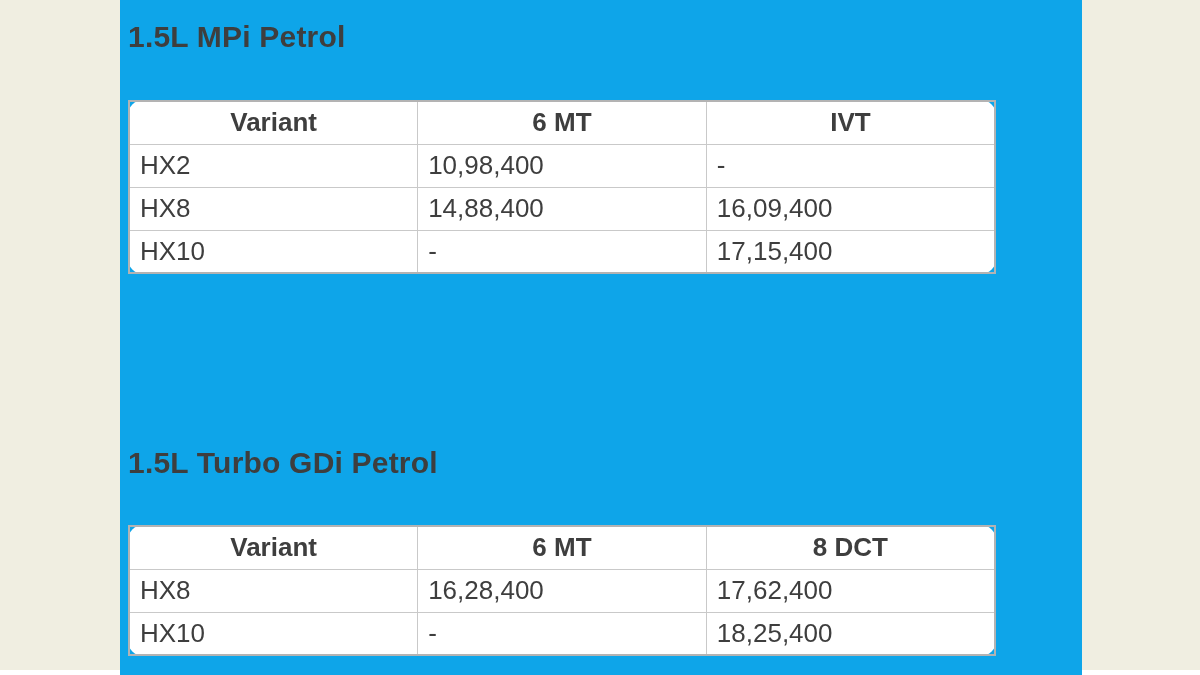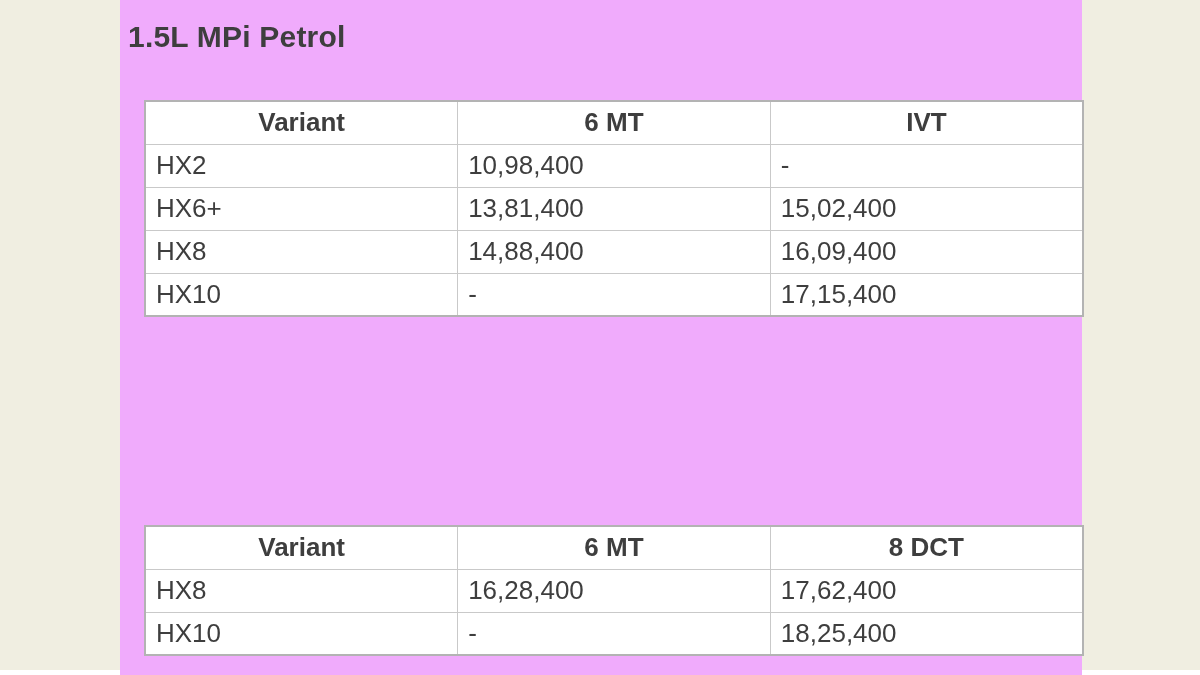--- a/index.html
+++ b/index.html
@@ -19,40 +19,41 @@
     top: 0;
     height: 670px;
     background: #f0eee1;
   }
   .side-panel.left  { left: 0; width: 120px; }
   .side-panel.right { left: 1082px; width: 118px; }
   .content {
     position: absolute;
     left: 120px; top: 0;
     width: 962px; height: 675px;
-    background: #f0abfc;
+    background: #0ea5e9;
   }
   .section-title {
     position: absolute;
     left: 8px;
     font-size: 30px;
     font-weight: bold;
     color: #3e3e3e;
     letter-spacing: 0.2px;
     white-space: nowrap;
   }
   #title-1 { top: 20px; }
   #title-2 { top: 446px; }
   table.price-table {
     position: absolute;
-    left: 24px;
-    width: 940px;
+    left: 8px;
+    width: 868px;
     border-collapse: collapse;
     table-layout: fixed;
     background: #ffffff;
+    border-radius: 15px;
   }
   #table-1 { top: 100px; }
   #table-2 { top: 525px; }
   .price-table th, .price-table td {
     border: 1px solid #c9c9c9;
     height: 43px;
     font-size: 26px;
     color: #3e3e3e;
     overflow: hidden;
     white-space: nowrap;
@@ -89,37 +90,33 @@
           <th>IVT</th>
         </tr>
       </thead>
       <tbody>
         <tr>
           <td>HX2</td>
           <td>10,98,400</td>
           <td>-</td>
         </tr>
         <tr>
-          <td>HX6+</td>
-          <td>13,81,400</td>
-          <td>15,02,400</td>
-        </tr>
-        <tr>
           <td>HX8</td>
           <td>14,88,400</td>
           <td>16,09,400</td>
         </tr>
         <tr>
           <td>HX10</td>
           <td>-</td>
           <td>17,15,400</td>
         </tr>
       </tbody>
     </table>
 
+    <h2 class="section-title" id="title-2">1.5L Turbo GDi Petrol</h2>
 
     <table class="price-table" id="table-2">
       <thead>
         <tr>
           <th>Variant</th>
           <th>6 MT</th>
           <th>8 DCT</th>
         </tr>
       </thead>
       <tbody>

